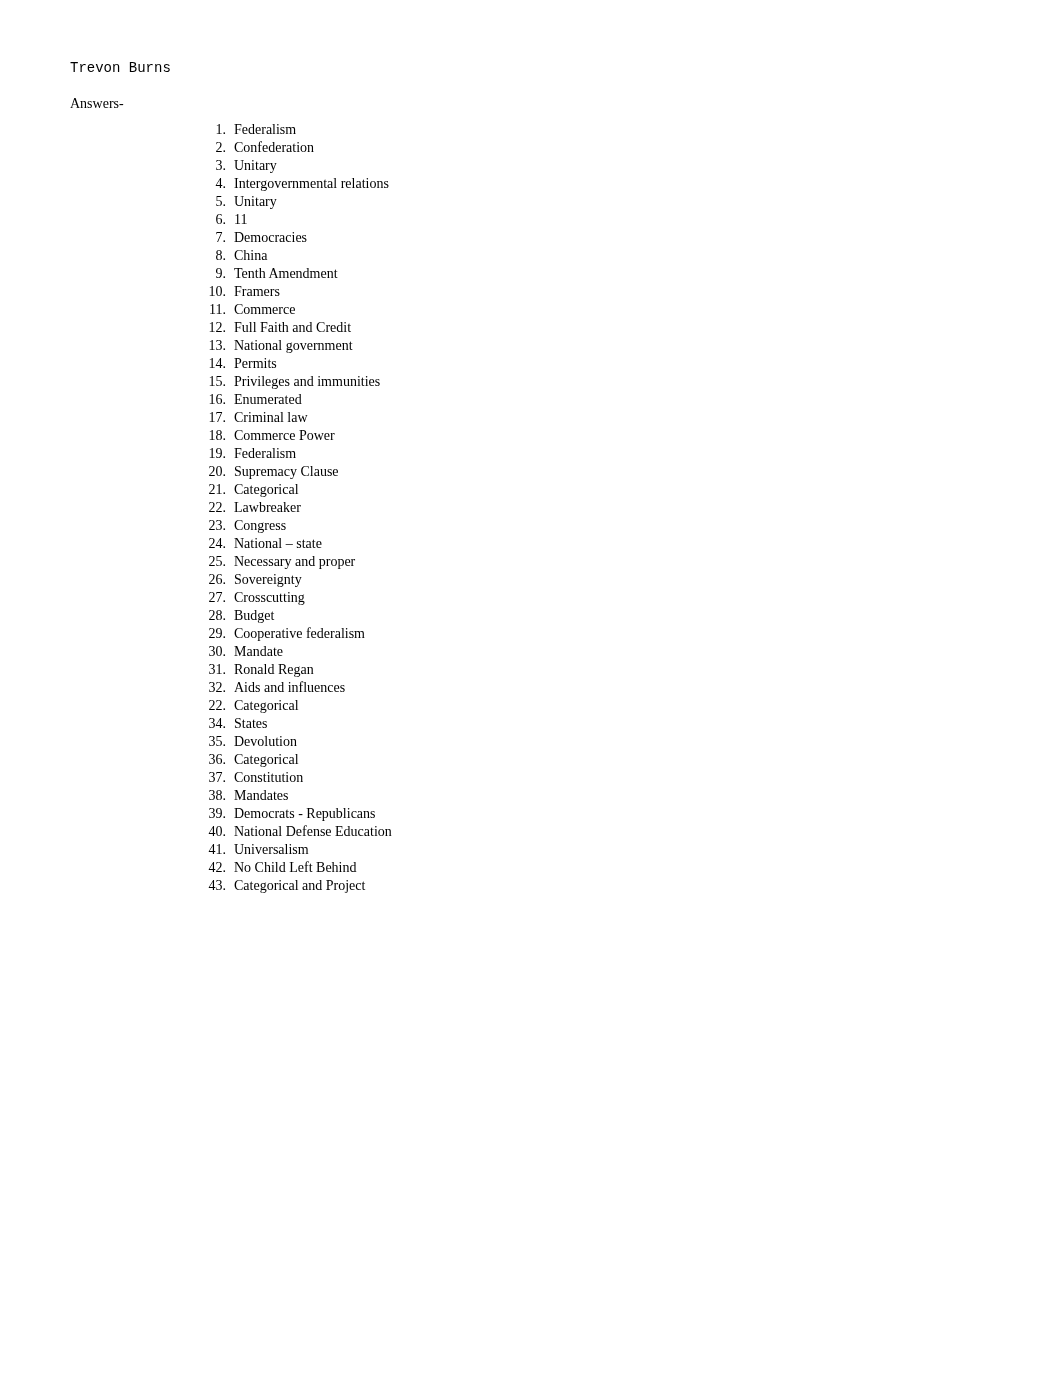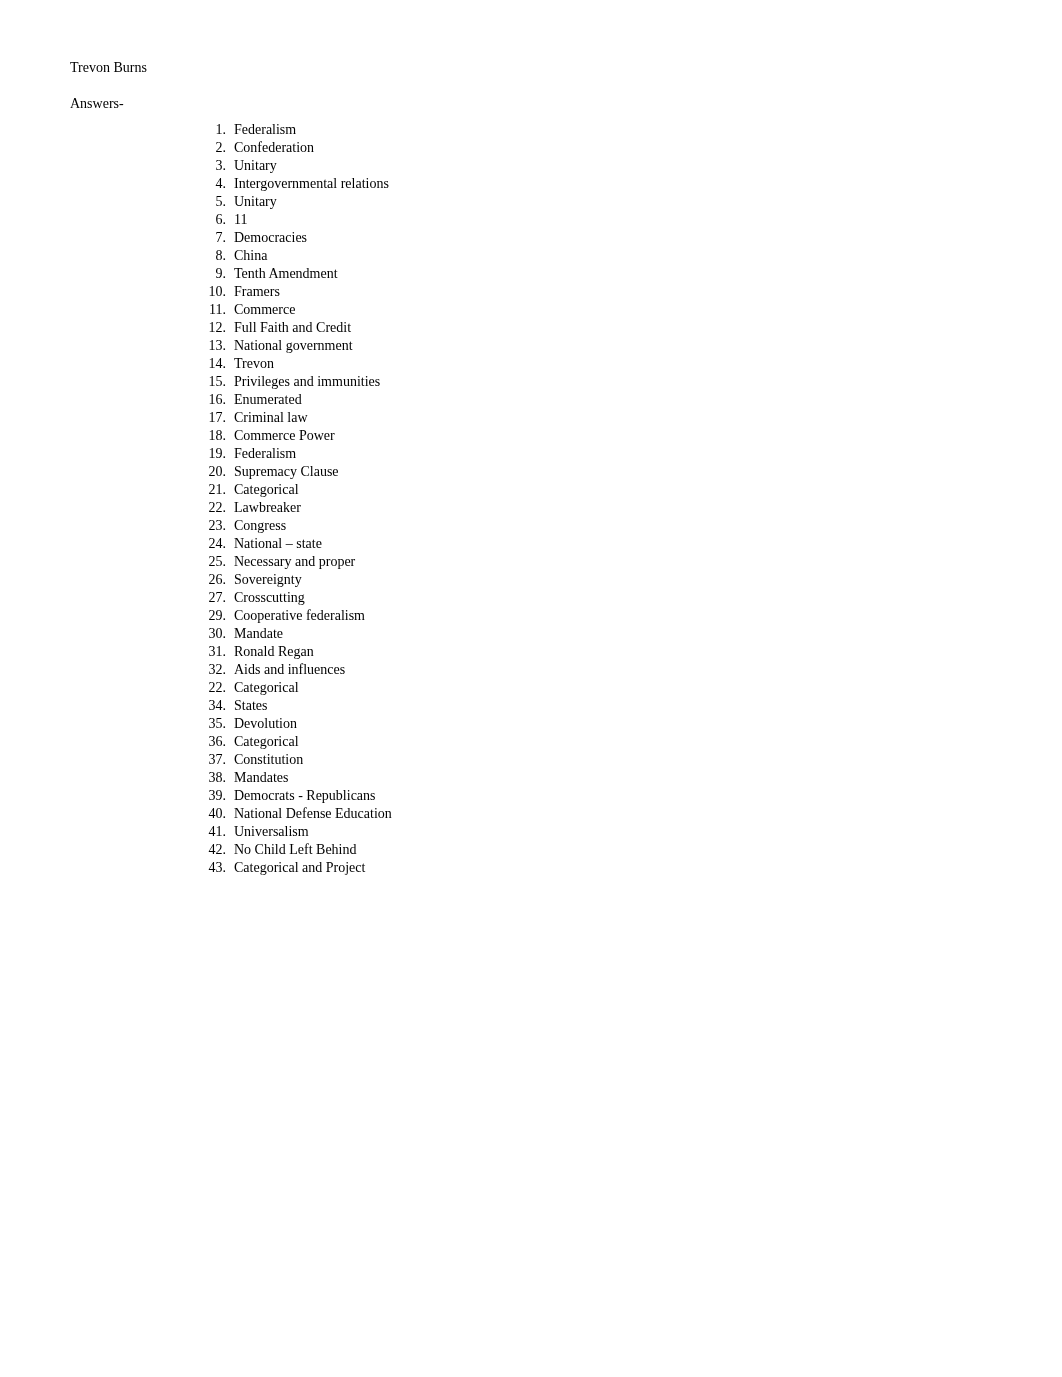--- a/index.html
+++ b/index.html
@@ -12,20 +12,21 @@
       font-family: 'Times New Roman', Times, serif;
       font-size: 14px;
       color: #000000;
       width: 1062px;
       min-height: 1377px;
       padding: 60px 70px;
     }
     .author-name {
       margin-bottom: 20px;
       font-size: 14px;
+      font-family: Liberation Mono, monospace;
     }
     .answers-label {
       margin-bottom: 10px;
       font-size: 14px;
       margin-top: 20px;
     }
     .answers-list {
       list-style: none;
       padding-left: 120px;
     }
@@ -96,21 +97,21 @@
     <li>
       <span class="item-num">12.</span>
       <span>Full Faith and Credit</span>
     </li>
     <li>
       <span class="item-num">13.</span>
       <span>National government</span>
     </li>
     <li>
       <span class="item-num">14.</span>
-      <span>Trevon</span>
+      <span>Permits</span>
     </li>
     <li>
       <span class="item-num">15.</span>
       <span>Privileges and immunities</span>
     </li>
     <li>
       <span class="item-num">16.</span>
       <span>Enumerated</span>
     </li>
     <li>
@@ -151,20 +152,24 @@
     </li>
     <li>
       <span class="item-num">26.</span>
       <span>Sovereignty</span>
     </li>
     <li>
       <span class="item-num">27.</span>
       <span>Crosscutting</span>
     </li>
     <li>
+      <span class="item-num">28.</span>
+      <span>Budget</span>
+    </li>
+    <li>
       <span class="item-num">29.</span>
       <span>Cooperative federalism</span>
     </li>
     <li>
       <span class="item-num">30.</span>
       <span>Mandate</span>
     </li>
     <li>
       <span class="item-num">31.</span>
       <span>Ronald Regan</span>

